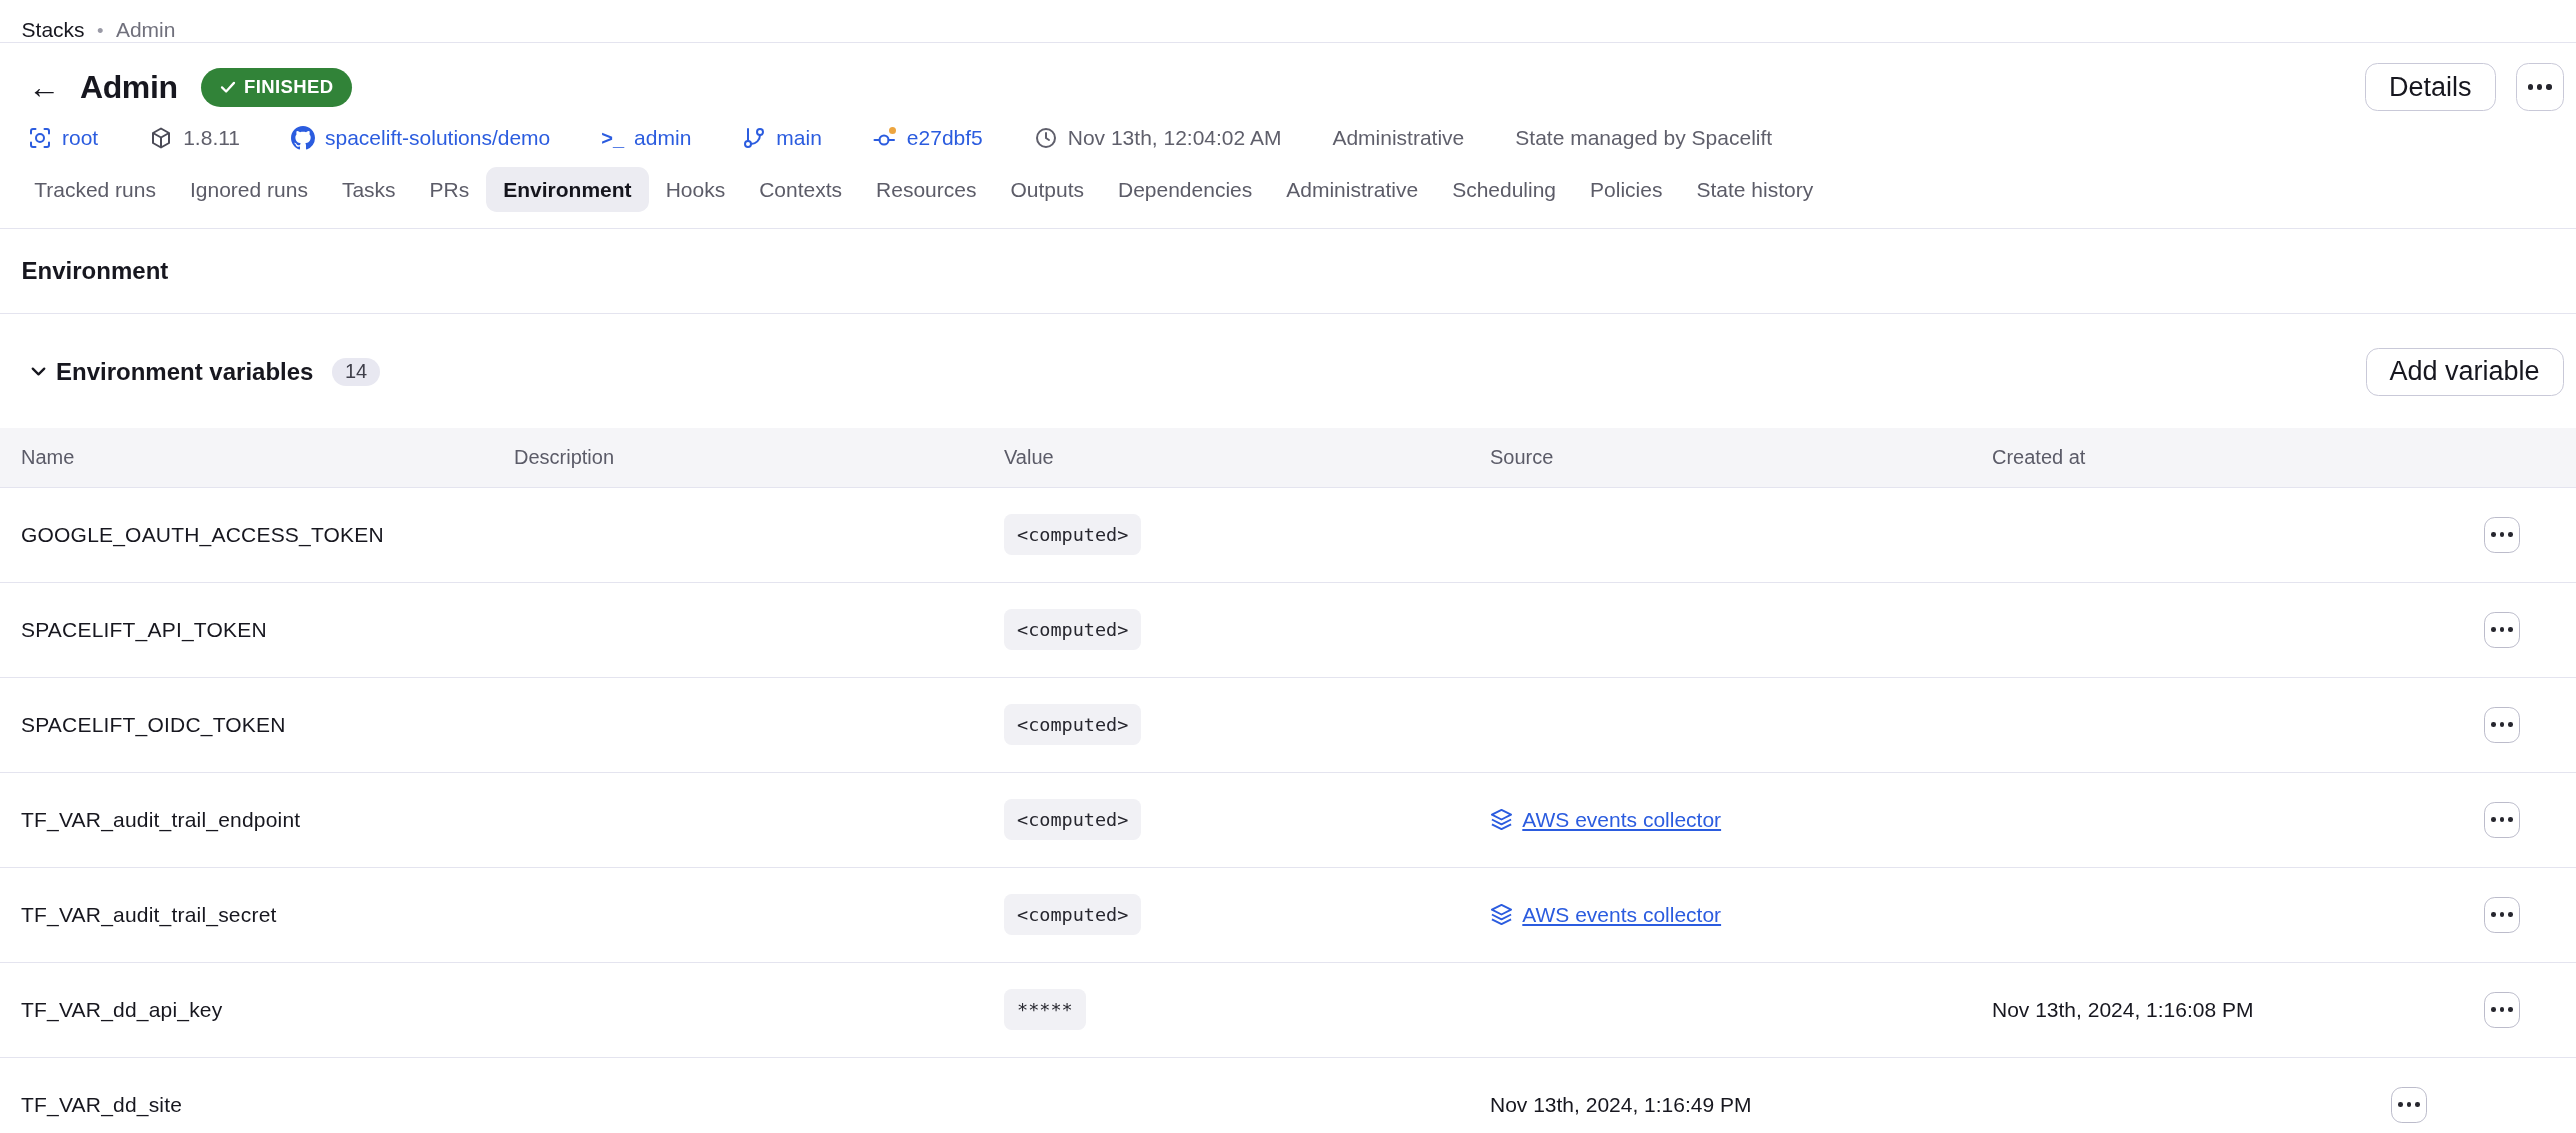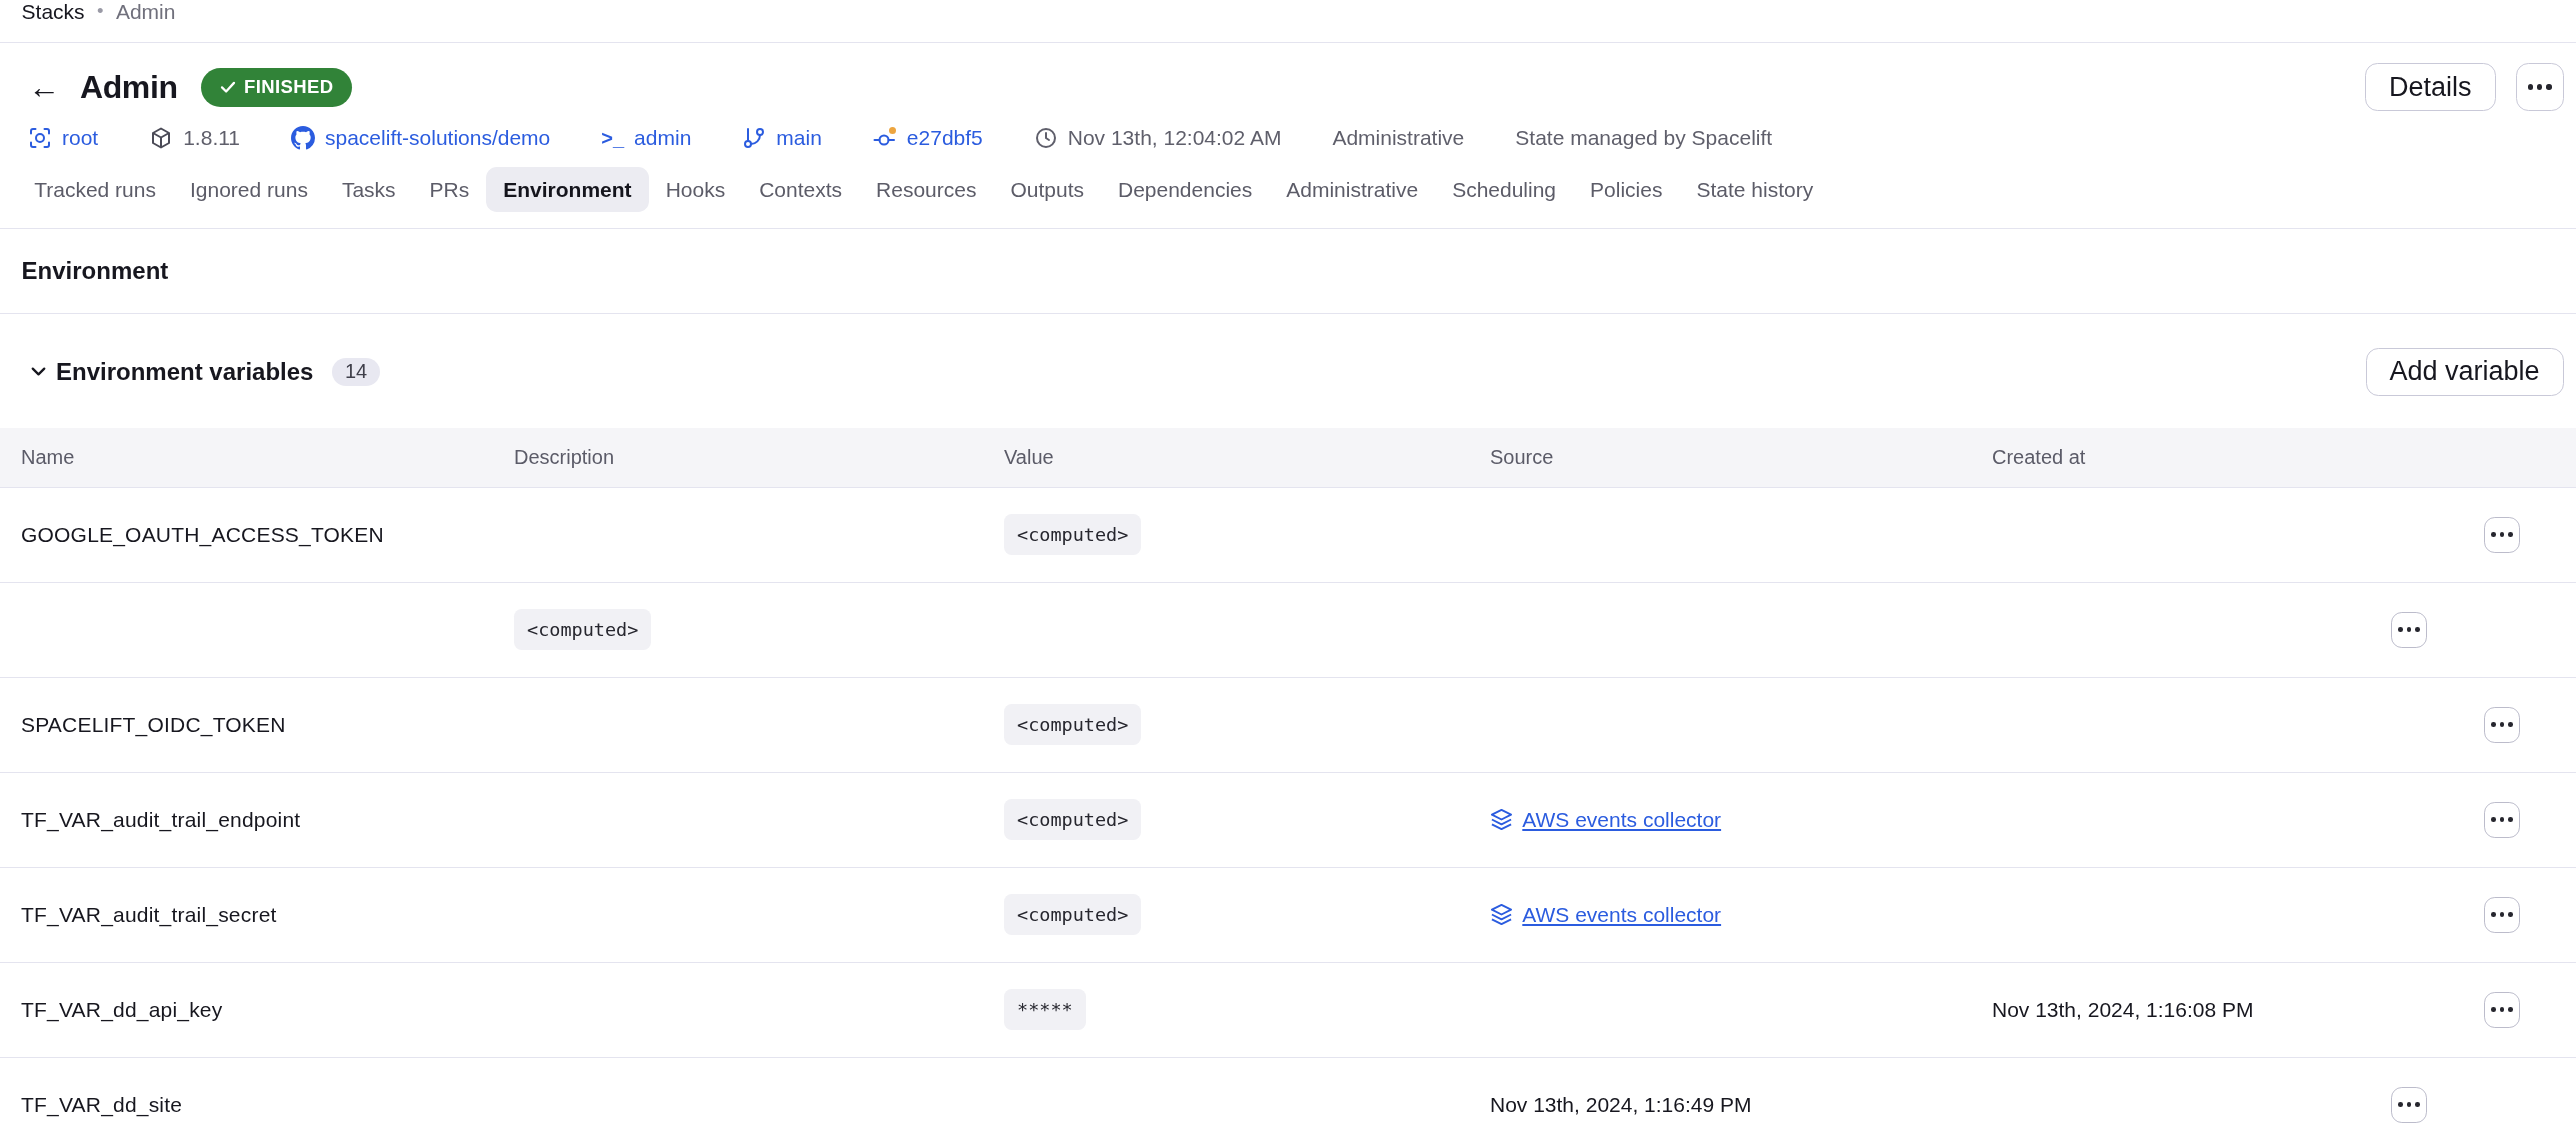--- a/index.html
+++ b/index.html
@@ -6,21 +6,21 @@
   html,body { width:2576px; height:1134px; overflow:hidden; }
   body {
     font-family: "Liberation Sans", sans-serif;
     background:#ffffff;
     color:#17171f;
   }
   svg { display:block; }
 
   
   .breadcrumb {
-    height:43px; display:flex; align-items:flex-start; gap:12.4px;
+    height:43px; display:flex; align-items:flex-end; gap:12.4px;
     padding:0 21.6px; font-size:21px;
     border-bottom:1.5px solid #e4e4ef;
   }
   .crumb-current { color:#70707c; }
   .crumb-sep { color:#9a9aa6; font-size:18.5px; }
   .crumb-root { color:#17171f; cursor:pointer; }
 
   
   .page-head { padding:20px 12.4px 15.4px 28px; border-bottom:1.5px solid #e4e4ef; }
   .title-row { display:flex; align-items:center; }
@@ -252,20 +252,21 @@
         <button class="menu-btn">
           <span class="dots">
             <i></i>
             <i></i>
             <i></i>
           </span>
         </button>
       </div>
     </div>
     <div class="grid row">
+      <div class="cell-name">SPACELIFT_API_TOKEN</div>
       <div></div>
       <div><span class="chip">&lt;computed&gt;</span></div>
       <div></div>
       <div class="cell-created"></div>
       <div class="cell-actions">
         <button class="menu-btn">
           <span class="dots">
             <i></i>
             <i></i>
             <i></i>

